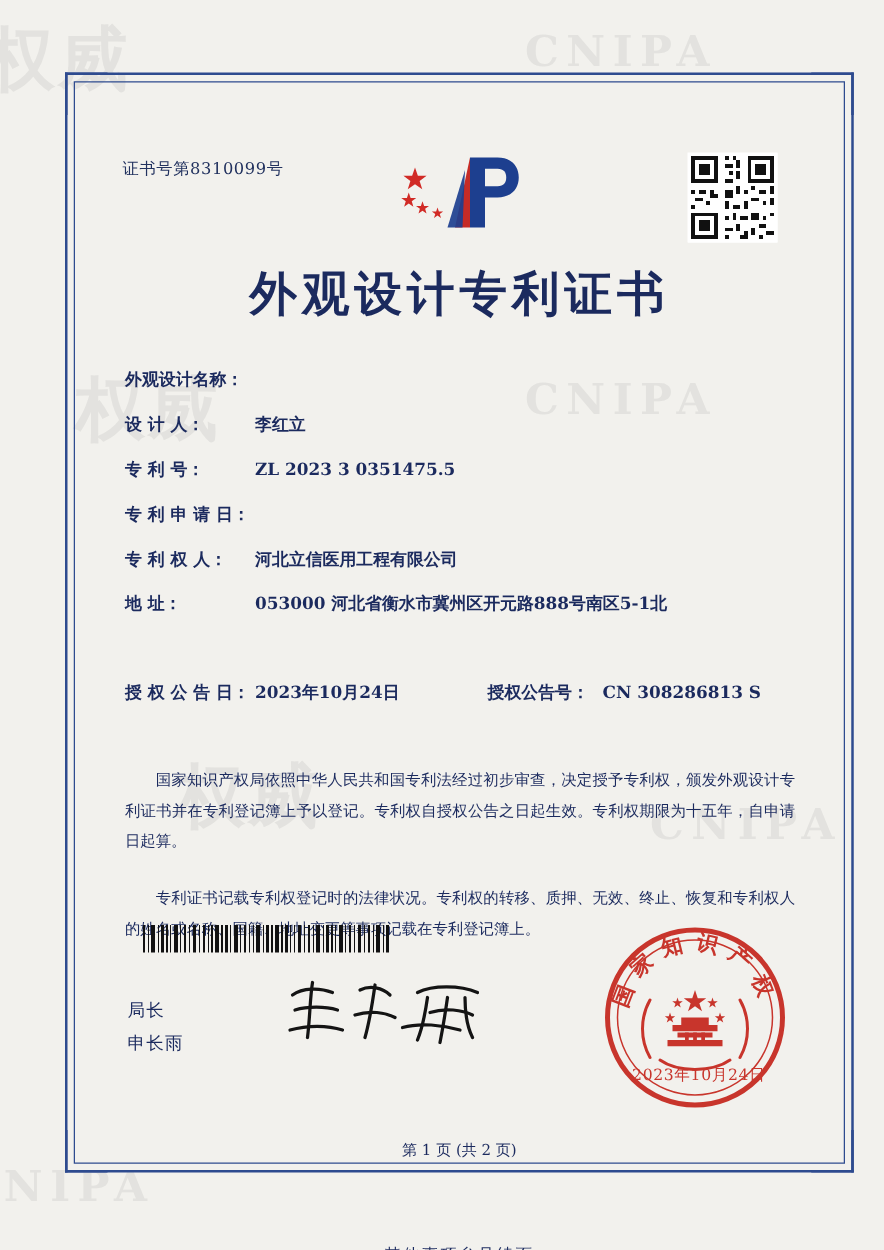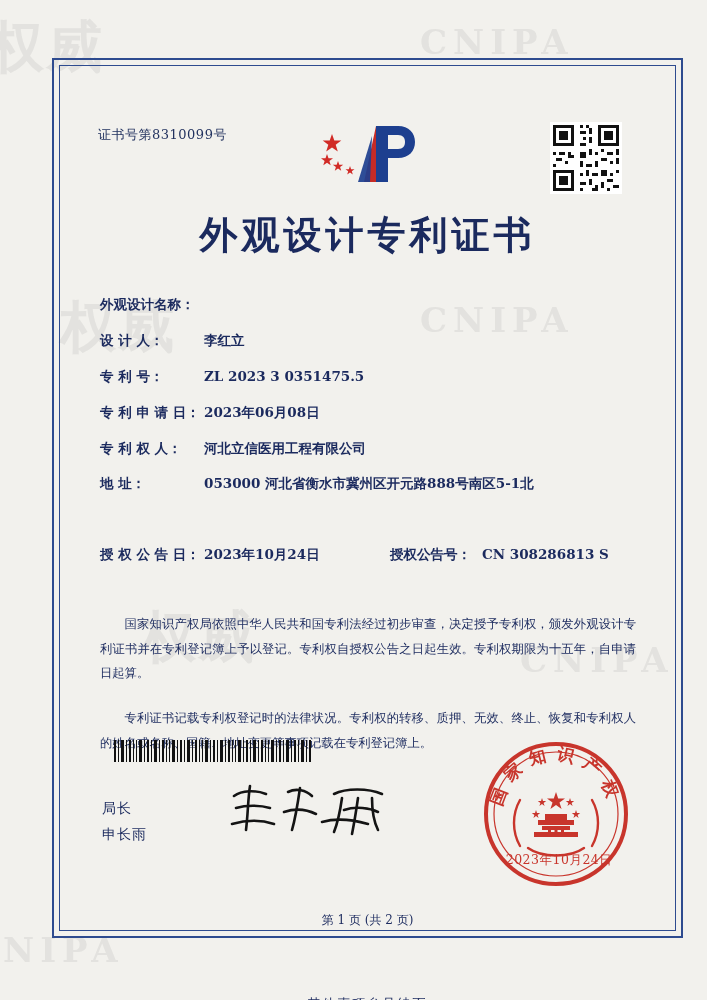--- a/index.html
+++ b/index.html
@@ -329,21 +329,20 @@
     <div class="field-row">
       <div class="field-label">设    计    人：</div>
       <div class="field-value">李红立</div>
     </div>
     <div class="field-row">
       <div class="field-label">专    利    号：</div>
       <div class="field-value">ZL 2023 3 0351475.5</div>
     </div>
     <div class="field-row">
       <div class="field-label">专 利 申 请 日：</div>
-      <div class="field-value">2023年06月08日</div>
     </div>
     <div class="field-row">
       <div class="field-label">专 利 权 人：</div>
       <div class="field-value">河北立信医用工程有限公司</div>
     </div>
     <div class="field-row">
       <div class="field-label">地        址：</div>
       <div class="field-value">053000 河北省衡水市冀州区开元路888号南区5-1北</div>
     </div>
     <div class="field-row two">

